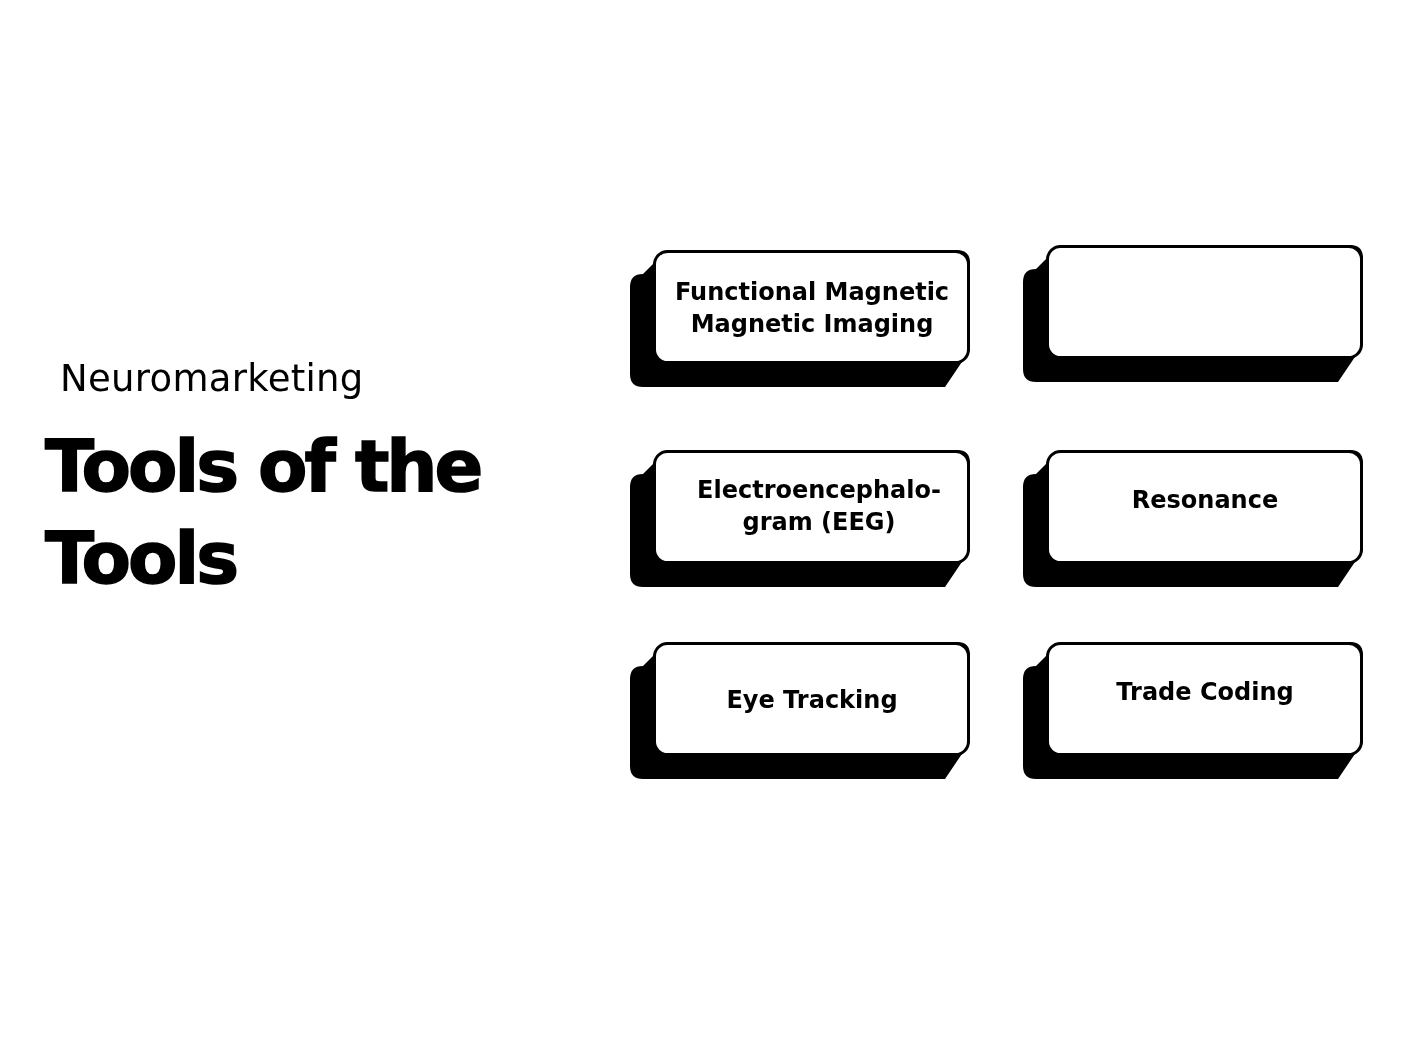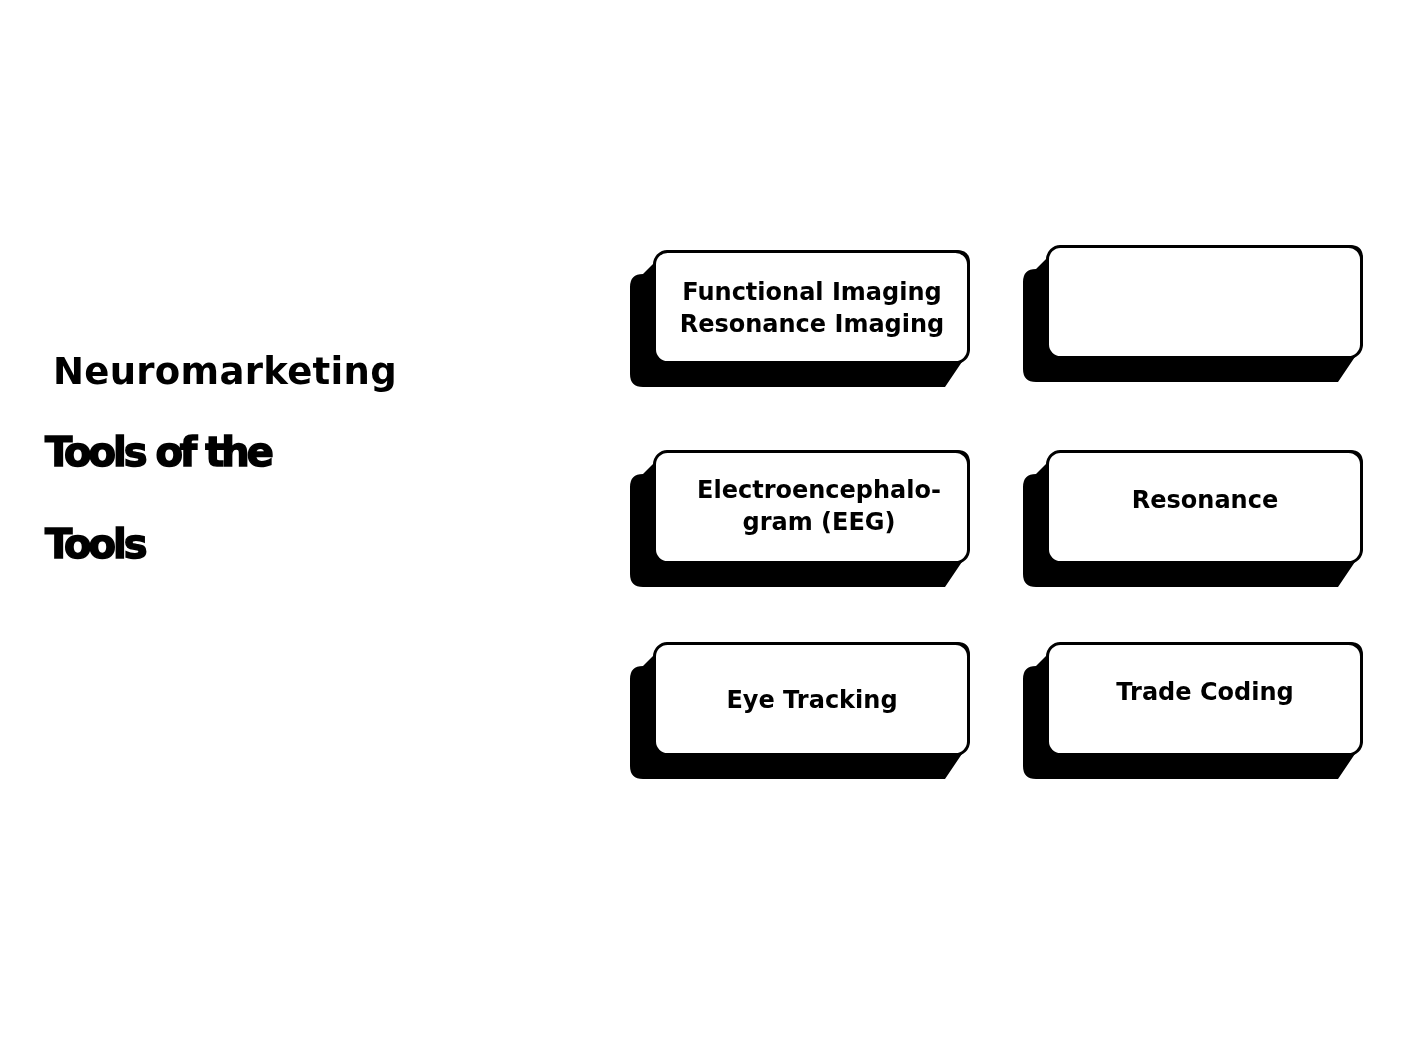--- a/index.html
+++ b/index.html
@@ -16,30 +16,30 @@
       color: #000000;
     }
     .heading-block {
       position: absolute;
       left: 45px;
       top: 338px;
       width: 520px;
     }
     .subtitle {
       font-family: "DejaVu Sans", sans-serif;
-      font-weight: 700;
+      font-weight: 400;
       font-size: 37px;
       line-height: 52px;
       letter-spacing: 0.3px;
-      margin: 8px;
+      margin: 15px;
     }
     .title {
       font-family: "DejaVu Sans", sans-serif;
       font-weight: 700;
-      font-size: 40px;
+      font-size: 72px;
       line-height: 92px;
       letter-spacing: -3px;
       margin: 2px 0 0 0;
       -webkit-text-stroke: 1.5px #000;
     }
     .title span { display: block; }
 
     .card {
       position: absolute;
       width: 345px;
@@ -84,21 +84,21 @@
       <span>Tools of the</span>
       <span>Tools</span>
     </h1>
   </div>
 
   <div class="card" style="left:629px; top:250px;">
     <svg viewBox="0 0 345 143">
       <path d="M14 24 L38 0 L328 0 Q341 0 341 13 L341 100 L316 137 L14 137 Q1 137 1 124 L1 37 Q1 24 14 24 Z" fill="#000"></path>
       <rect x="25.5" y="1.5" width="314" height="111" rx="13" ry="13" fill="#fff" stroke="#000" stroke-width="3"></rect>
     </svg>
-    <div class="card-label">Functional Imaging Resonance Imaging</div>
+    <div class="card-label">Functional Magnetic Magnetic Imaging</div>
   </div>
 
   <div class="card" style="left:1022px; top:245px;">
     <svg viewBox="0 0 345 143">
       <path d="M14 24 L38 0 L328 0 Q341 0 341 13 L341 100 L316 137 L14 137 Q1 137 1 124 L1 37 Q1 24 14 24 Z" fill="#000"></path>
       <rect x="25.5" y="1.5" width="314" height="111" rx="13" ry="13" fill="#fff" stroke="#000" stroke-width="3"></rect>
     </svg>
   </div>
 
   <div class="card" style="left:629px; top:450px;">

